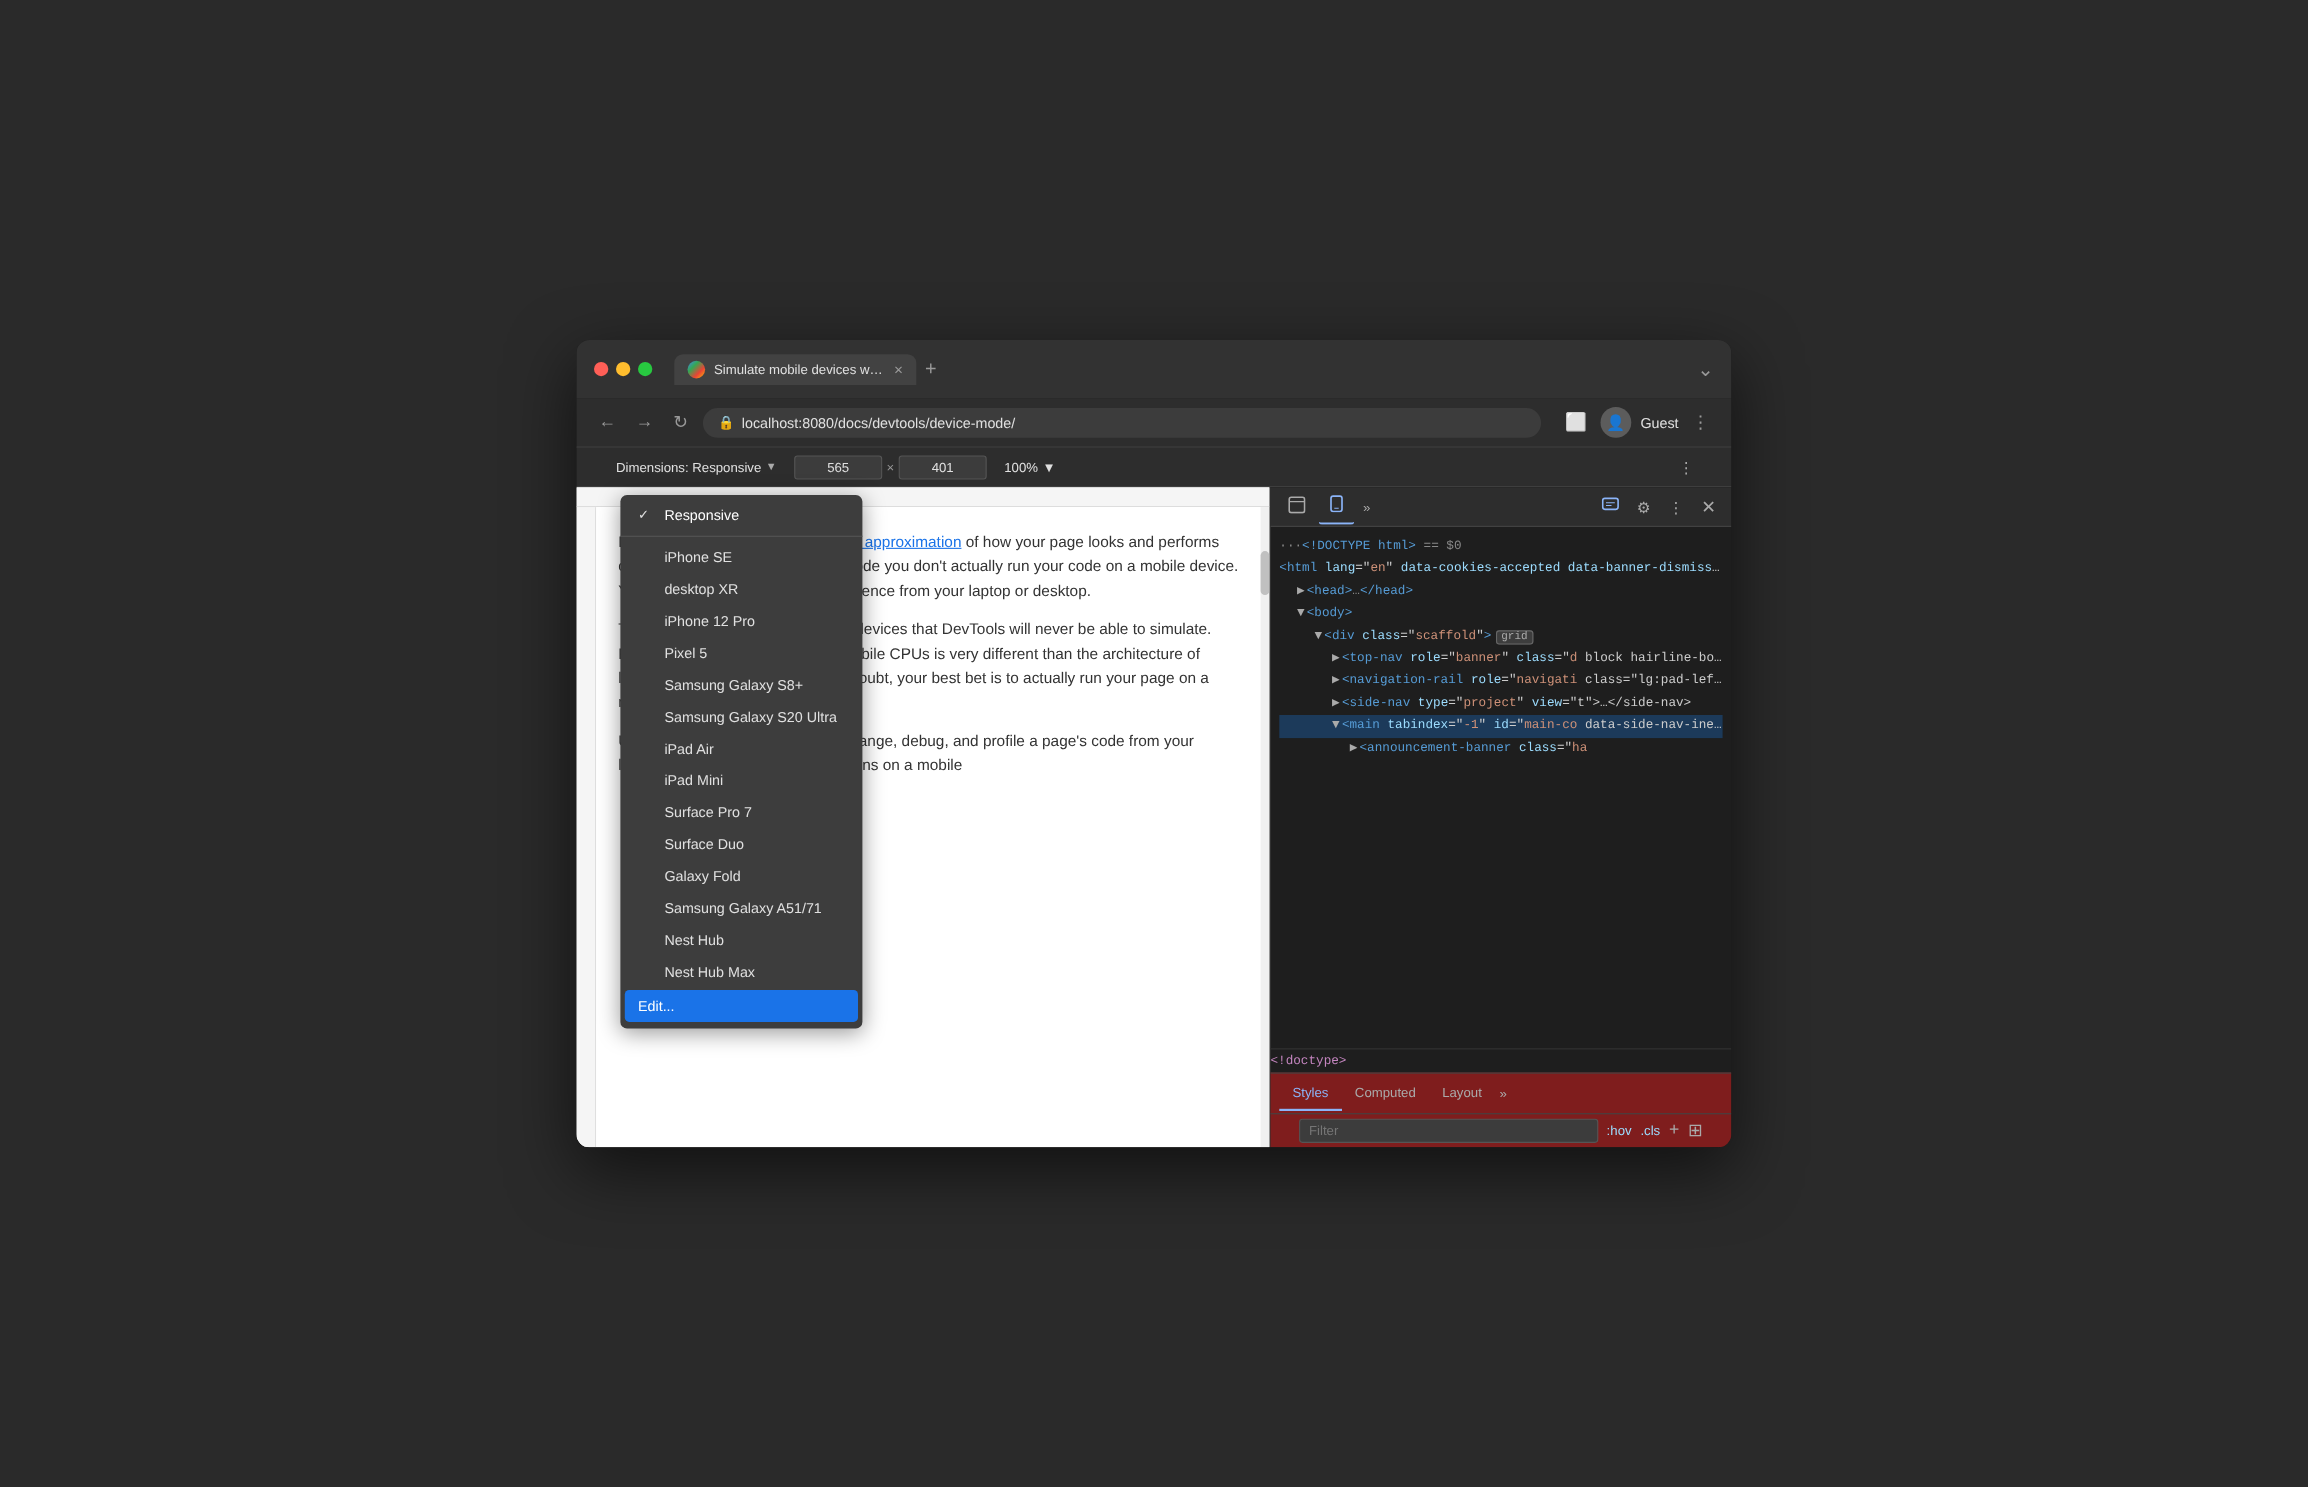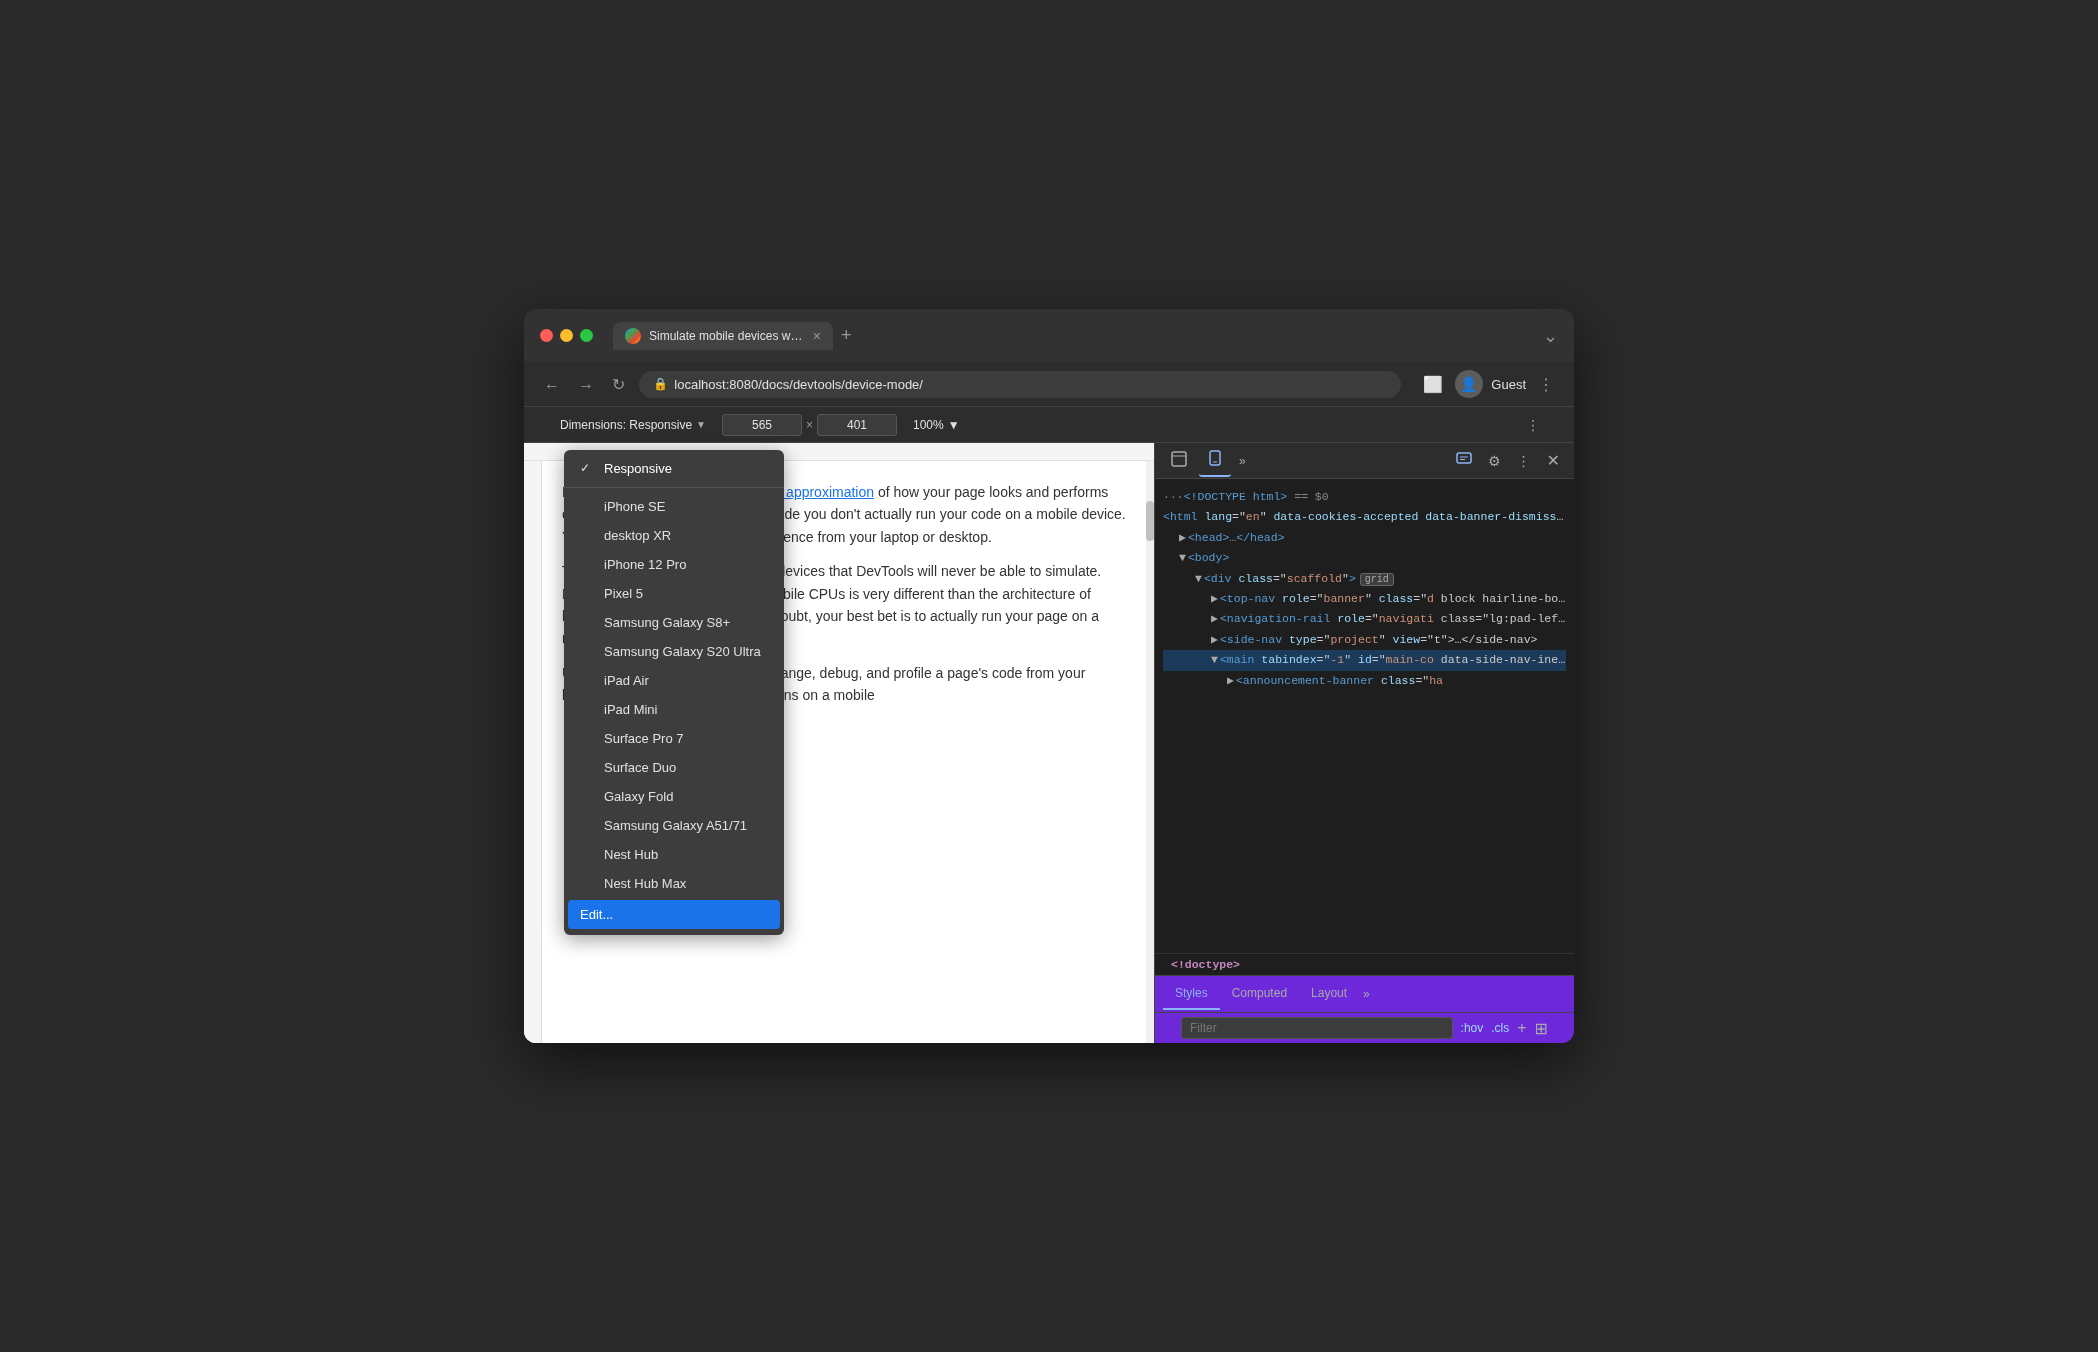--- a/index.html
+++ b/index.html
@@ -397,21 +397,21 @@
       border: 1px solid #666;
       border-radius: 3px;
       padding: 0 4px;
       font-size: 10px;
       color: #aaa;
       margin-left: 4px;
     }
     
     .devtools-bottom-tabs {
       border-top: 1px solid #444;
-      background: #6d28d9;
+      background: #7f1d1d;
     }
     .bottom-tab-bar {
       display: flex;
       align-items: center;
       padding: 0 8px;
       height: 36px;
     }
     .bottom-tab {
       padding: 8px 12px;
       font-size: 12px;
@@ -452,23 +452,22 @@
       background: none;
       border: none;
       color: #aaa;
       cursor: pointer;
       font-size: 16px;
     }
     .doctype-row {
       color: #c586c0;
       font-family: 'Courier New', monospace;
       font-size: 11.5px;
-      padding: 4px 16px;
+      padding: 4px 0;
       border-top: 1px solid #333;
-      font-weight: bold;
     }
   </style>
 </head>
 <body>
 
 <div class="browser-window">
 
   <div class="title-bar">
     <div class="traffic-lights">
       <div class="traffic-light tl-red"></div>

